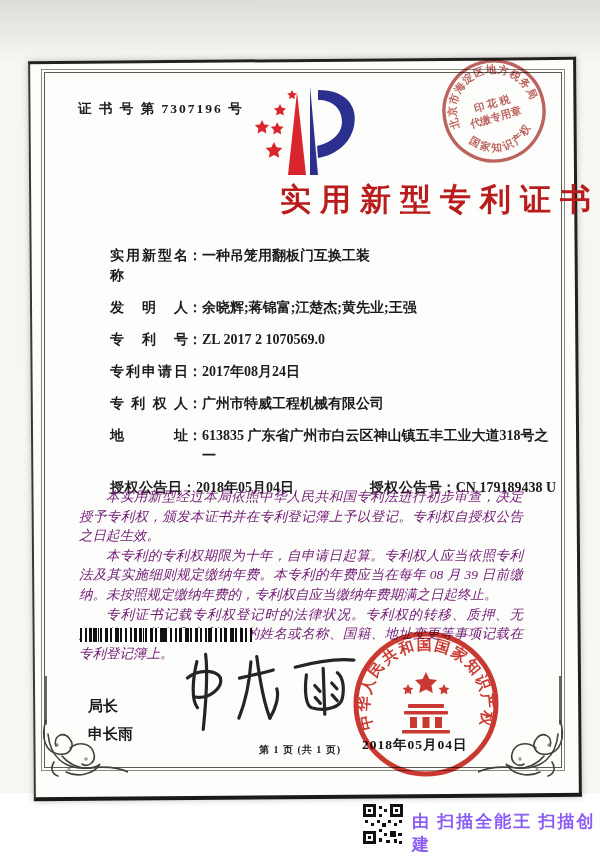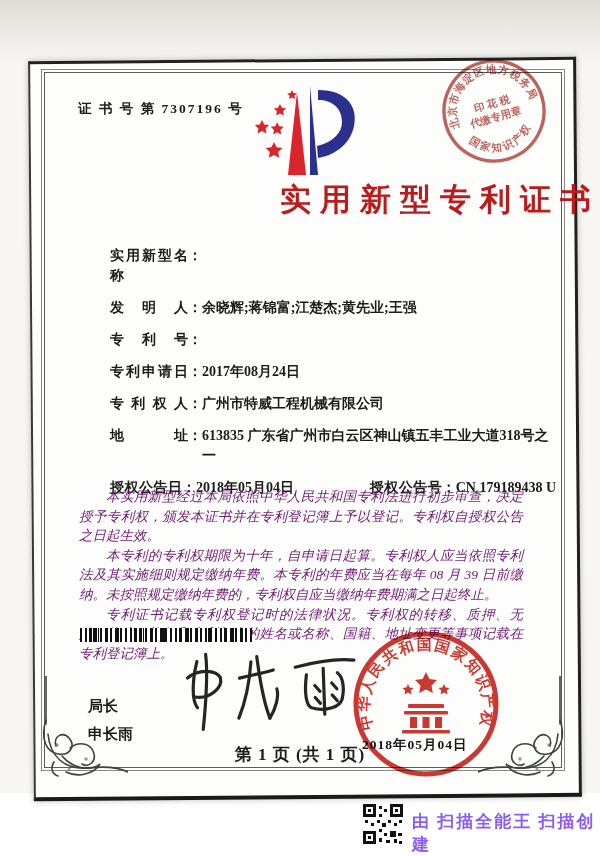--- a/index.html
+++ b/index.html
@@ -70,21 +70,21 @@
   .signer{position:absolute;left:88px;top:692px;font-size:15px;font-weight:600;line-height:28px;}
   .signature{position:absolute;left:168px;top:645px;width:210px;height:95px;transform:rotate(-2deg);}
 
   .seal{position:absolute;left:350px;top:628px;width:152px;height:152px;mix-blend-mode:multiply;opacity:.92;}
   .seal-date{
     position:absolute;left:362px;top:736px;width:170px;
     font-size:13.5px;font-weight:bold;letter-spacing:1px;color:#161616;
   }
   .stamp{position:absolute;left:438px;top:55px;width:112px;height:112px;transform:rotate(-16deg);opacity:.82;mix-blend-mode:multiply;}
 
-  .page-footer{position:absolute;left:0;top:743px;width:600px;text-align:center;font-size:17px;font-weight:600;letter-spacing:1px;}
+  .page-footer{position:absolute;left:0;top:743px;width:600px;text-align:center;font-size:10px;font-weight:600;letter-spacing:1px;}
 
   .qr{position:absolute;left:362px;top:803px;width:42px;height:42px;}
   .scan-note{
     position:absolute;left:412px;top:810px;font-size:17px;font-weight:600;
     letter-spacing:2px;color:#8b5cf6;font-family:"Liberation Serif","DejaVu Serif",serif;
   }
 </style>
 </head>
 <body>
 
@@ -142,29 +142,31 @@
     <path d="M78,10 C108,10 118,28 114,46 C110,66 92,76 78,78 L77,66 C94,62 102,52 102,42 C102,28 92,20 78,20 Z"></path>
   </g>
 </svg>
 
 <div class="title">实用新型专利证书</div>
 
 <div class="fields">
   <div class="frow">
     <span class="flabel">实用新型名称</span>
       <span class="fcolon">：</span>
+    <span class="fvalue">一种吊笼用翻板门互换工装</span>
   </div>
   <div class="frow">
     <span class="flabel">发明人</span>
       <span class="fcolon">：</span>
     <span class="fvalue">余晓辉;蒋锦富;江楚杰;黄先业;王强</span>
   </div>
   <div class="frow">
     <span class="flabel">专利号</span>
       <span class="fcolon">：</span>
+    <span class="fvalue">ZL 2017 2 1070569.0</span>
   </div>
   <div class="frow">
     <span class="flabel">专利申请日</span>
       <span class="fcolon">：</span>
     <span class="fvalue">2017年08月24日</span>
   </div>
   <div class="frow">
     <span class="flabel">专利权人</span>
       <span class="fcolon">：</span>
     <span class="fvalue">广州市特威工程机械有限公司</span>

